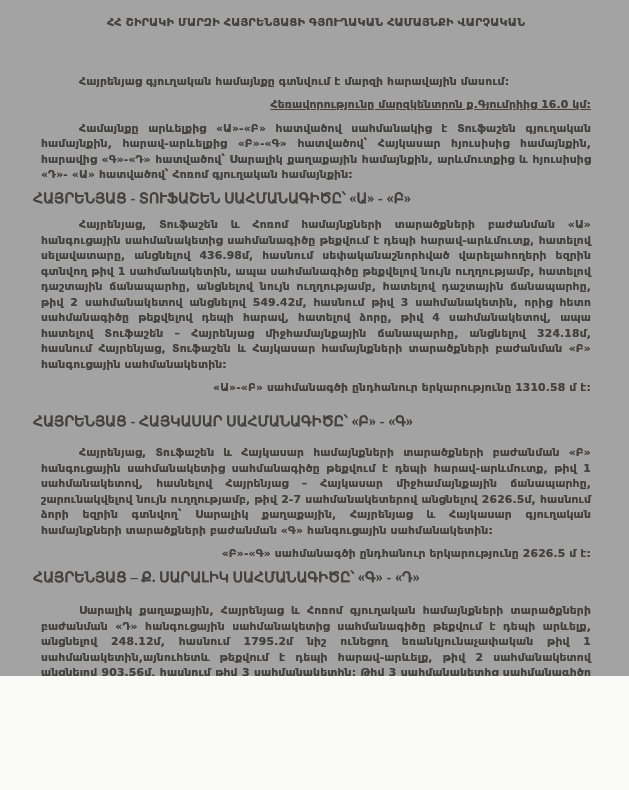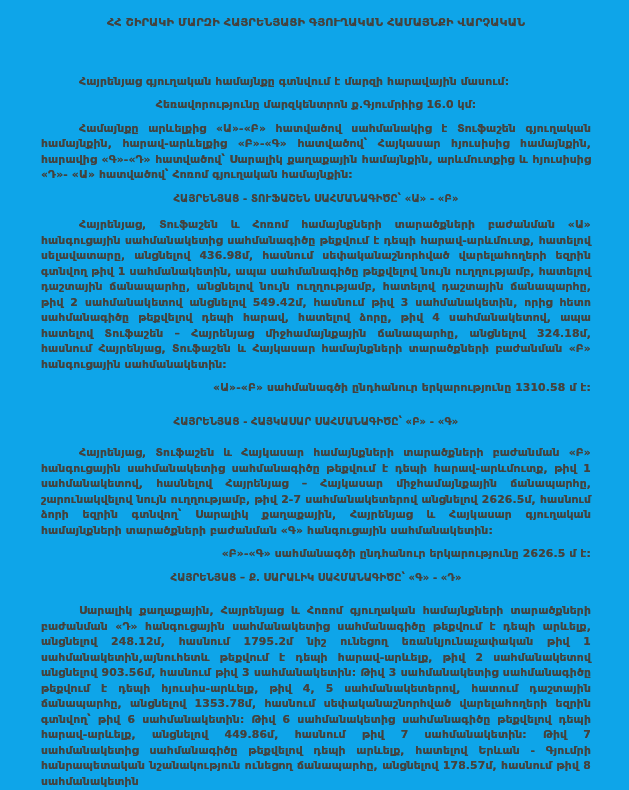--- a/index.html
+++ b/index.html
@@ -3,23 +3,23 @@
 <meta charset="utf-8">
 <style>
   html, body {
     margin: 0;
     padding: 0;
     background: #fafaf8;
   }
   .page {
     position: relative;
     width: 629px;
-    height: 790px;
+    height: 676px;
     overflow: hidden;
-    background: #0ea5e9;
+    background: #a3a3a3;
     box-sizing: border-box;
     padding: 15px 30px 0 33px;
     font-family: "DejaVu Sans", sans-serif;
     font-weight: 700;
     font-size: 10.8px;
     line-height: 15.5px;
     color: #45423d;
     letter-spacing: 0.15px;
     text-shadow: 0 0 0.5px rgba(69,66,61,0.75);
   }
@@ -29,24 +29,25 @@
     font-size: 11.2px;
   }
   .doc-title .t-line { display: block; }
   .intro-block { margin-top: 43px; }
   p {
     margin: 8px;
     text-align: justify;
   }
   .indent { text-indent: 38px; }
   .noindent { text-indent: 0; }
-  .plain { text-align: center; }
+  .plain { text-align: right; text-decoration: underline; }
   .sec-heading {
-    text-align: center;
-    font-size: 10px;
+    text-align: left;
+    font-size: 14px;
+    font-family: Liberation Serif, serif;
   }
   .h-ab { margin: 7px 0 11px 0; }
   .h-bg { margin: 18px 0 16px 0; }
   .h-gd { margin: 6px 0 18px 0; }
   .note {
     text-indent: 38px;
     text-align: right;
   }
 </style>
 </head>

